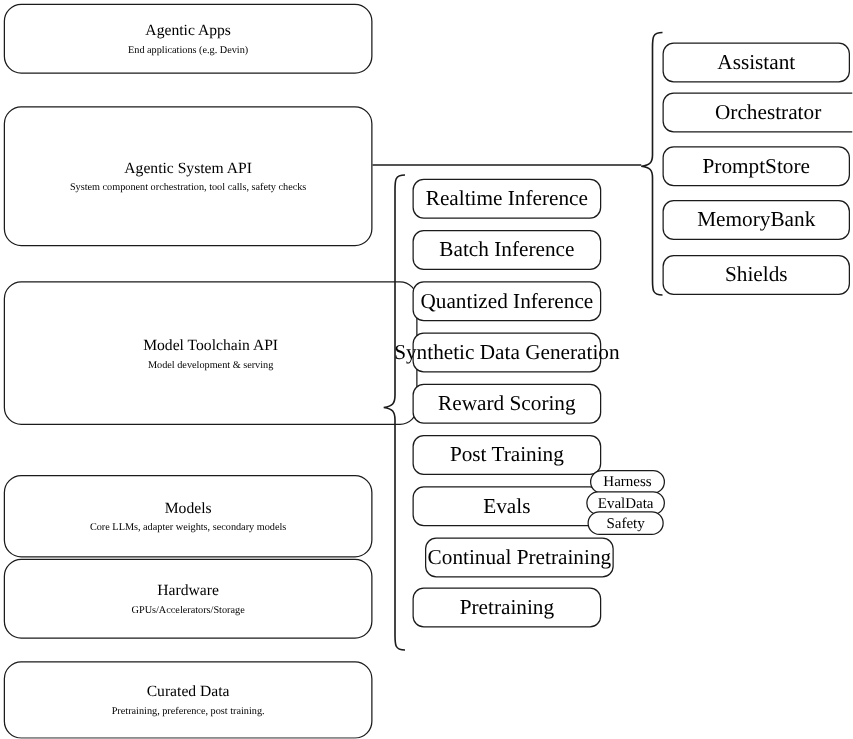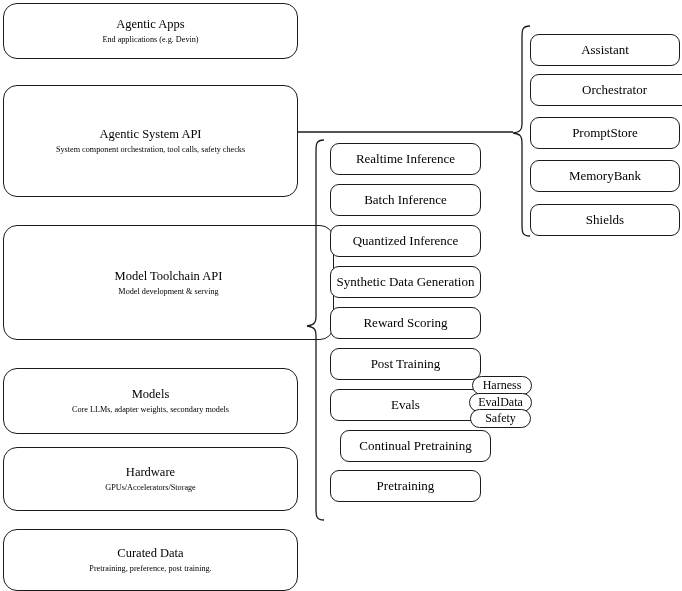--- a/index.html
+++ b/index.html
@@ -50,21 +50,21 @@
   
   .item-box {
     position: absolute;
     box-sizing: border-box;
     border: 1.3px solid #1b1b1b;
     border-radius: 9px;
     background: #ffffff;
     display: flex;
     align-items: center;
     justify-content: center;
-    font-size: 13px;
+    font-size: 17px;
     line-height: 14px;
     color: #000;
     white-space: nowrap;
     text-align: right;
   }
 
   
   .mini-pill {
     position: absolute;
     box-sizing: border-box;
@@ -107,21 +107,21 @@
   <div class="layer-box" style="left:3px; top:85px; width:295px; height:112px;">
     <div class="layer-title">Agentic System API</div>
     <div class="layer-sub">System component orchestration, tool calls, safety checks</div>
   </div>
 
   <div class="layer-box" style="left:3px; top:225px; width:331px; height:115px;">
     <div class="layer-title">Model Toolchain API</div>
     <div class="layer-sub">Model development &amp; serving</div>
   </div>
 
-  <div class="layer-box" style="left:3px; top:368px; width:295px; height:66px;">
+  <div class="layer-box" style="left:3px; top:380px; width:295px; height:66px;">
     <div class="layer-title">Models</div>
     <div class="layer-sub">Core LLMs, adapter weights, secondary models</div>
   </div>
 
   <div class="layer-box" style="left:3px; top:447px; width:295px; height:64px;">
     <div class="layer-title">Hardware</div>
     <div class="layer-sub">GPUs/Accelerators/Storage</div>
   </div>
 
   <div class="layer-box" style="left:3px; top:529px; width:295px; height:62px;">

